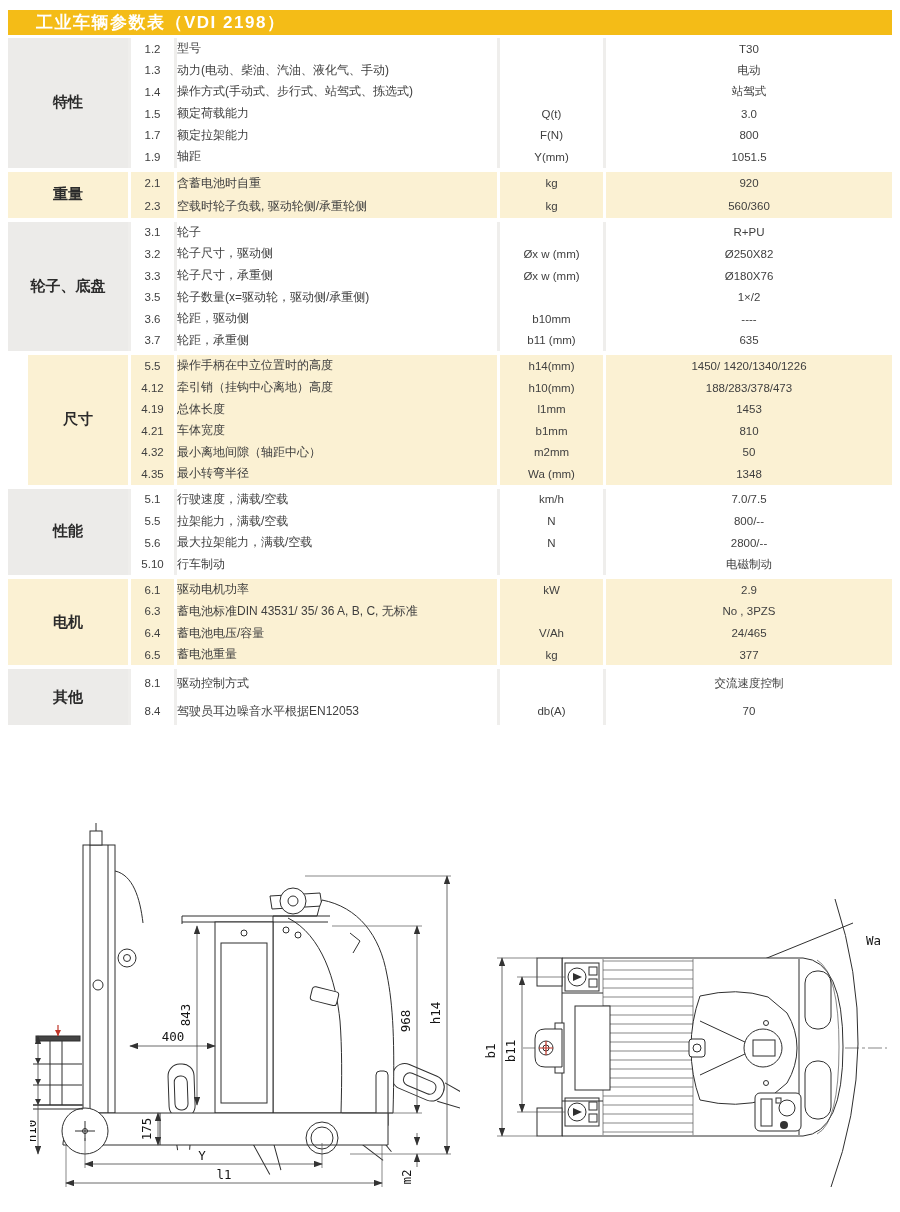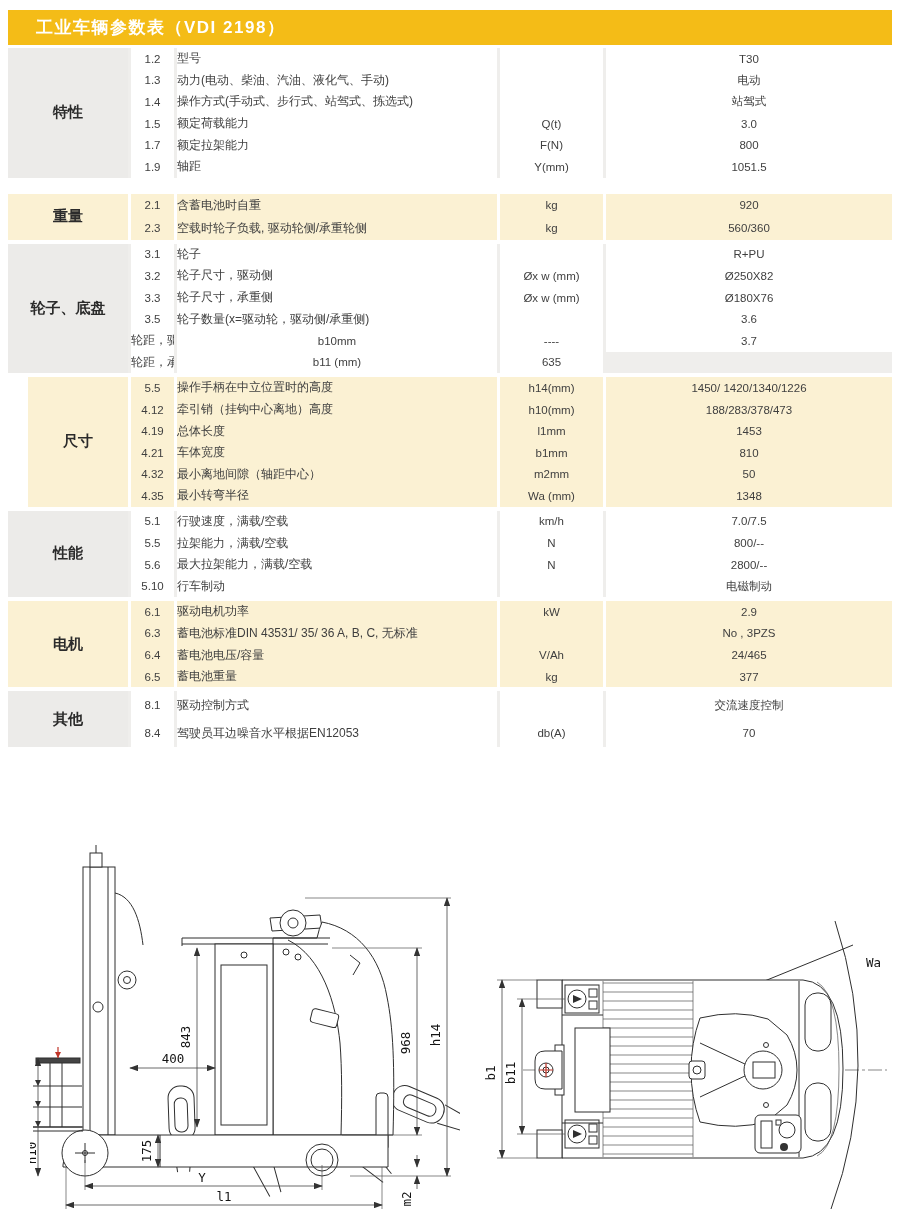--- a/index.html
+++ b/index.html
@@ -1,24 +1,24 @@
 <!DOCTYPE html>
 <html style="--header-bg: #F4BC17; --cream: #FBF1D3; --label-gray: #ECEBE9; --accent-red: #C03528; --line: #2F2F2F;"><head>
 <meta charset="utf-8">
 <style>
   html,body{margin:0;padding:0;background:#fff;}
   body{width:900px;height:1212px;overflow:hidden;position:relative;
        font-family:"Liberation Sans","DejaVu Sans",sans-serif;color:#3f3f3f;}
-  .header{height:35px;margin:10px 8px 0 8px;background:var(--header-bg,#F4BC17);
+  .header{height:25px;margin:10px 8px 0 8px;background:var(--header-bg,#F4BC17);
           display:flex;align-items:center;padding-left:28px;box-sizing:border-box;}
   .header .title{color:#fff;font-size:17px;font-weight:bold;letter-spacing:1.5px;}
   .spec-table{margin:3px 8px 0 8px;display:flex;flex-direction:column;gap:4px;}
   .section{display:grid;grid-template-columns:120px 43px 320px 103px 286px;
            gap:0 3px;grid-auto-rows:21.6px;grid-auto-flow:row;}
-  .section.rh23{grid-auto-rows:23px;margin-top:12px;}
+  .section.rh23{grid-auto-rows:23px;}
   .section.rh28{grid-auto-rows:28px;}
   .section.plain{background:#EFEEEC;}
   .section.cream{background:#fff;}
   .sec-label{display:flex;align-items:center;justify-content:center;
              font-weight:bold;font-size:15px;color:#2b2b2b;}
   .section.plain .sec-label{background:var(--label-gray,#ECEBE9);}
   .section.plain .cell{background:#fff;}
   .section.cream .sec-label,.section.cream .cell{background:var(--cream,#FBF1D3);}
   .cell{display:flex;align-items:center;font-size:12px;color:#3f3f3f;overflow:hidden;white-space:nowrap;}
   .c-no{justify-content:center;font-size:11.5px;}
@@ -92,20 +92,21 @@
       <div class="cell c-desc">轮子尺寸，驱动侧</div>
       <div class="cell c-unit">Øx w (mm)</div>
       <div class="cell c-value">Ø250X82</div>
       <div class="cell c-no">3.3</div>
       <div class="cell c-desc">轮子尺寸，承重侧</div>
       <div class="cell c-unit">Øx w (mm)</div>
       <div class="cell c-value">Ø180X76</div>
       <div class="cell c-no">3.5</div>
       <div class="cell c-desc">轮子数量(x=驱动轮，驱动侧/承重侧)</div>
       <div class="cell c-unit"></div>
+      <div class="cell c-value">1×/2</div>
       <div class="cell c-no">3.6</div>
       <div class="cell c-desc">轮距，驱动侧</div>
       <div class="cell c-unit">b10mm</div>
       <div class="cell c-value">----</div>
       <div class="cell c-no">3.7</div>
       <div class="cell c-desc">轮距，承重侧</div>
       <div class="cell c-unit">b11 (mm)</div>
       <div class="cell c-value">635</div>
     </div>
     <div class="section cream">

